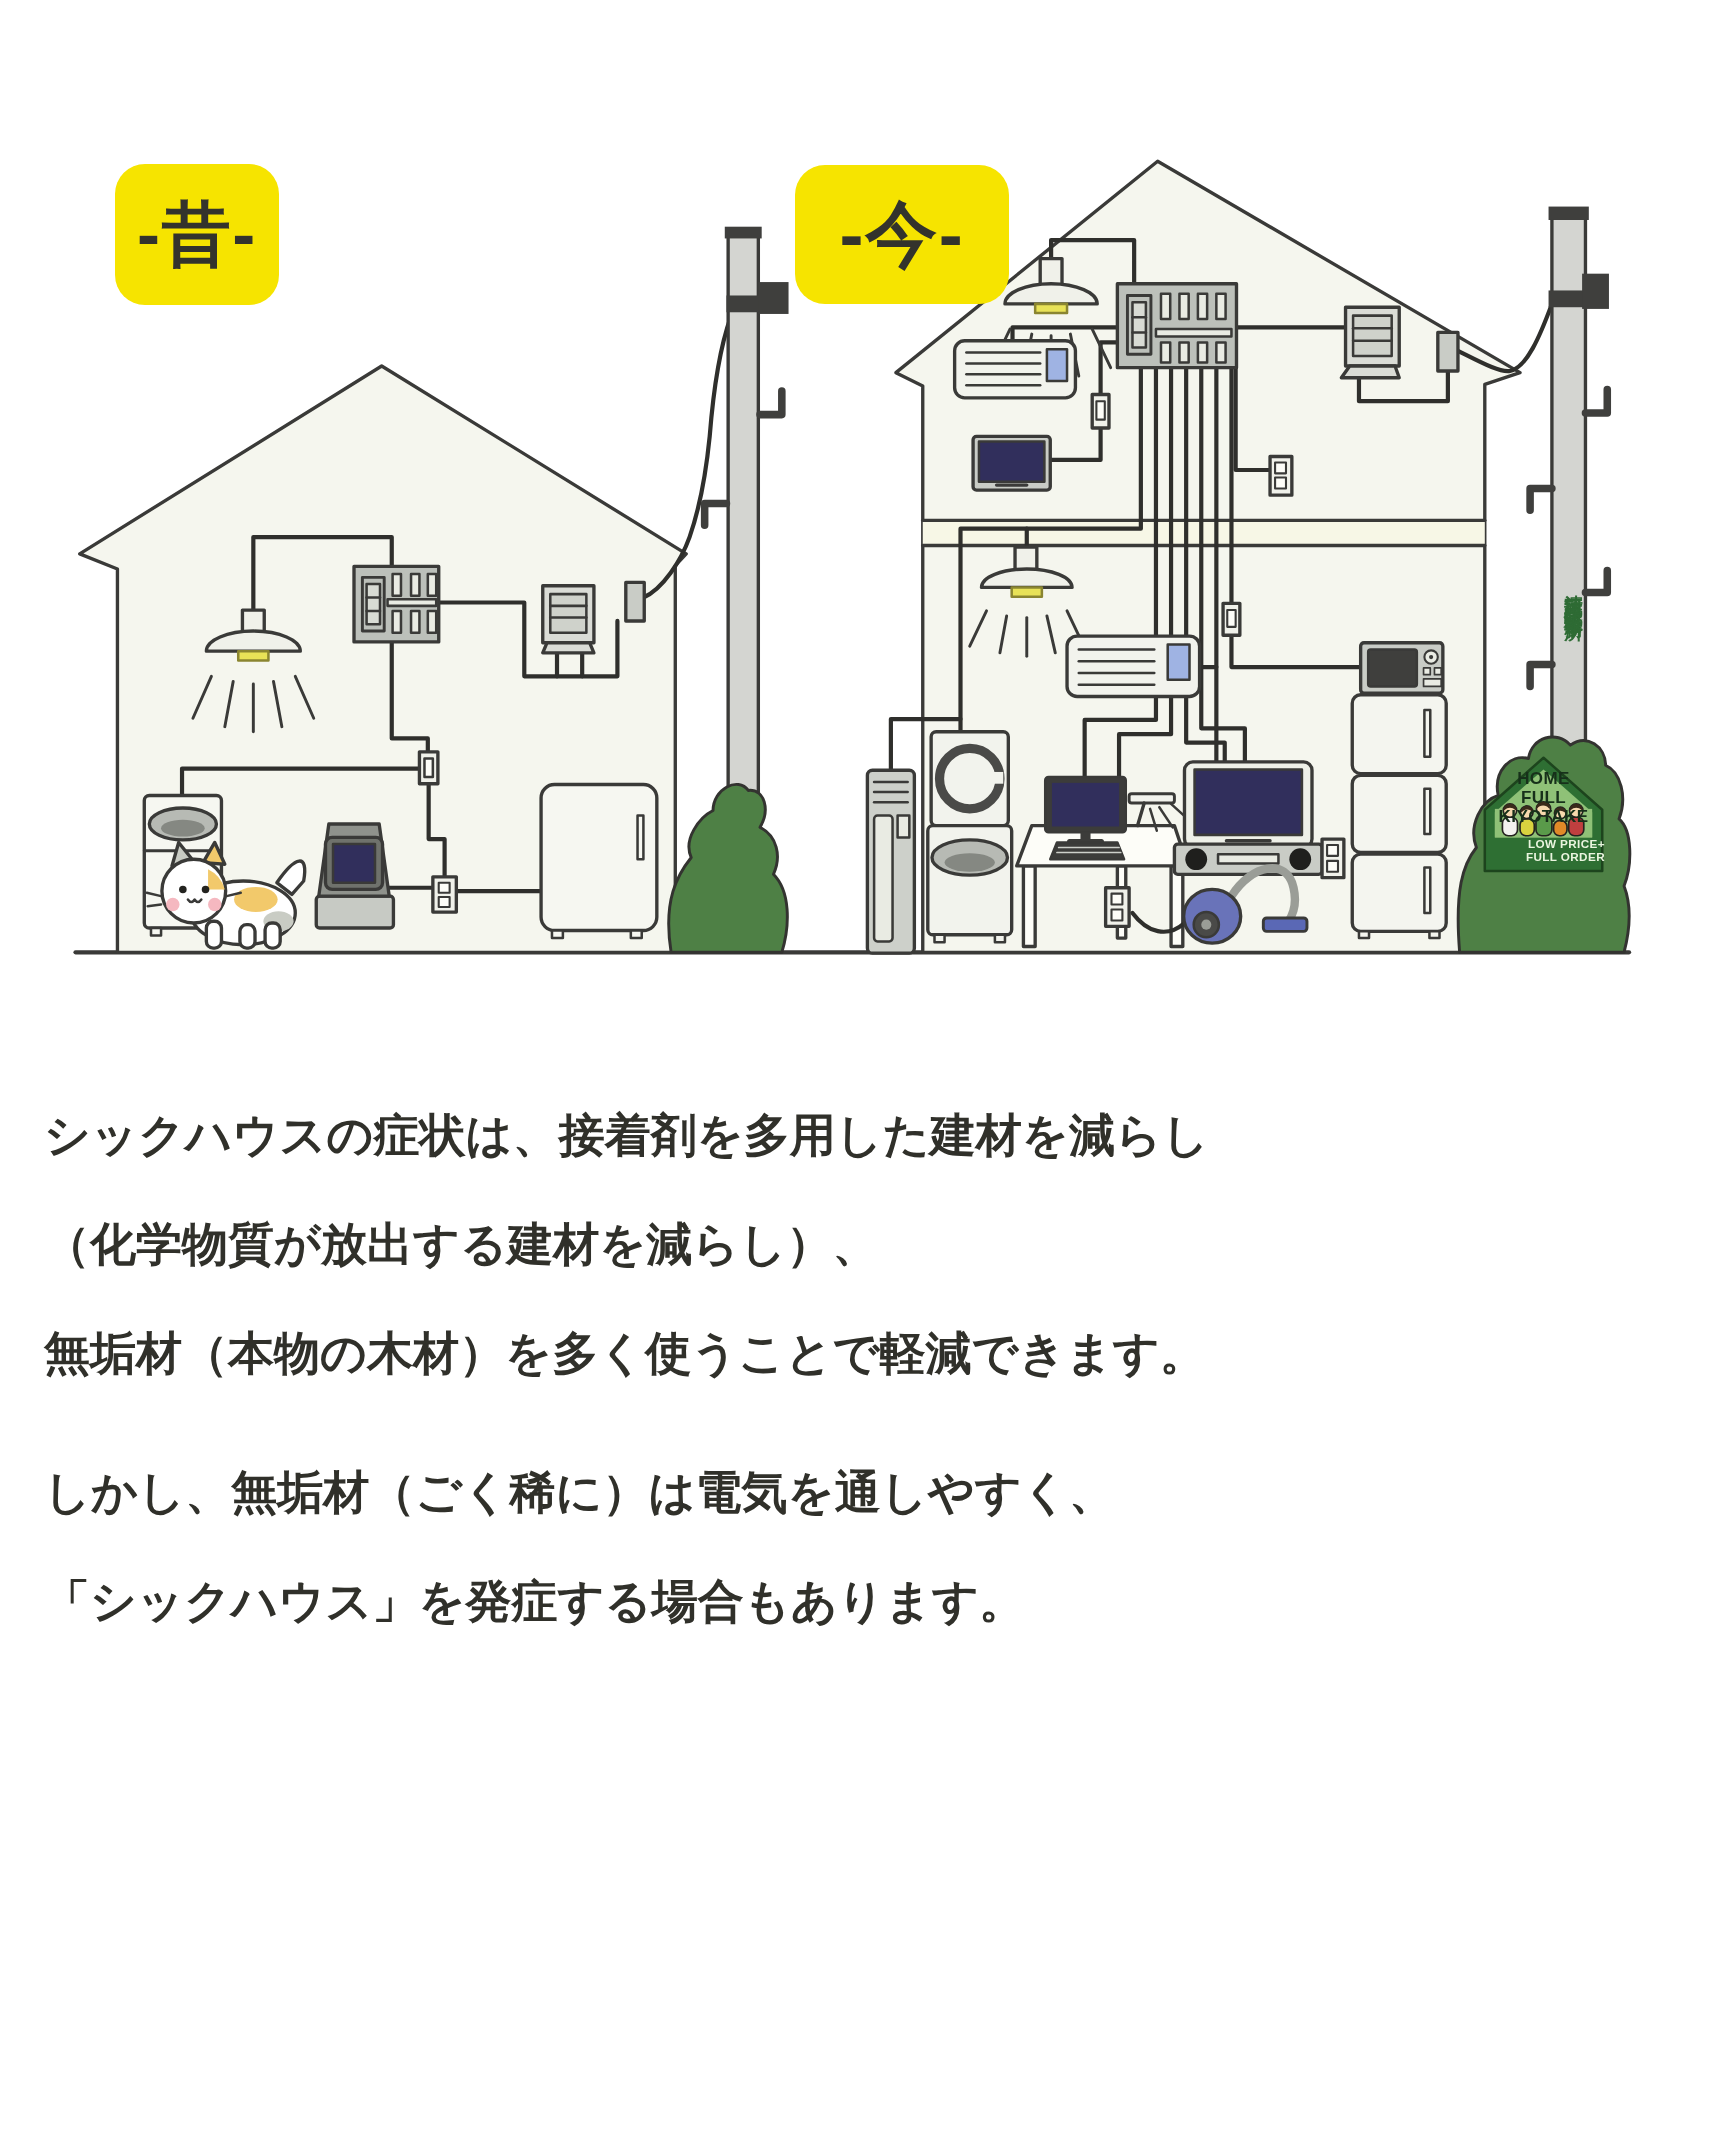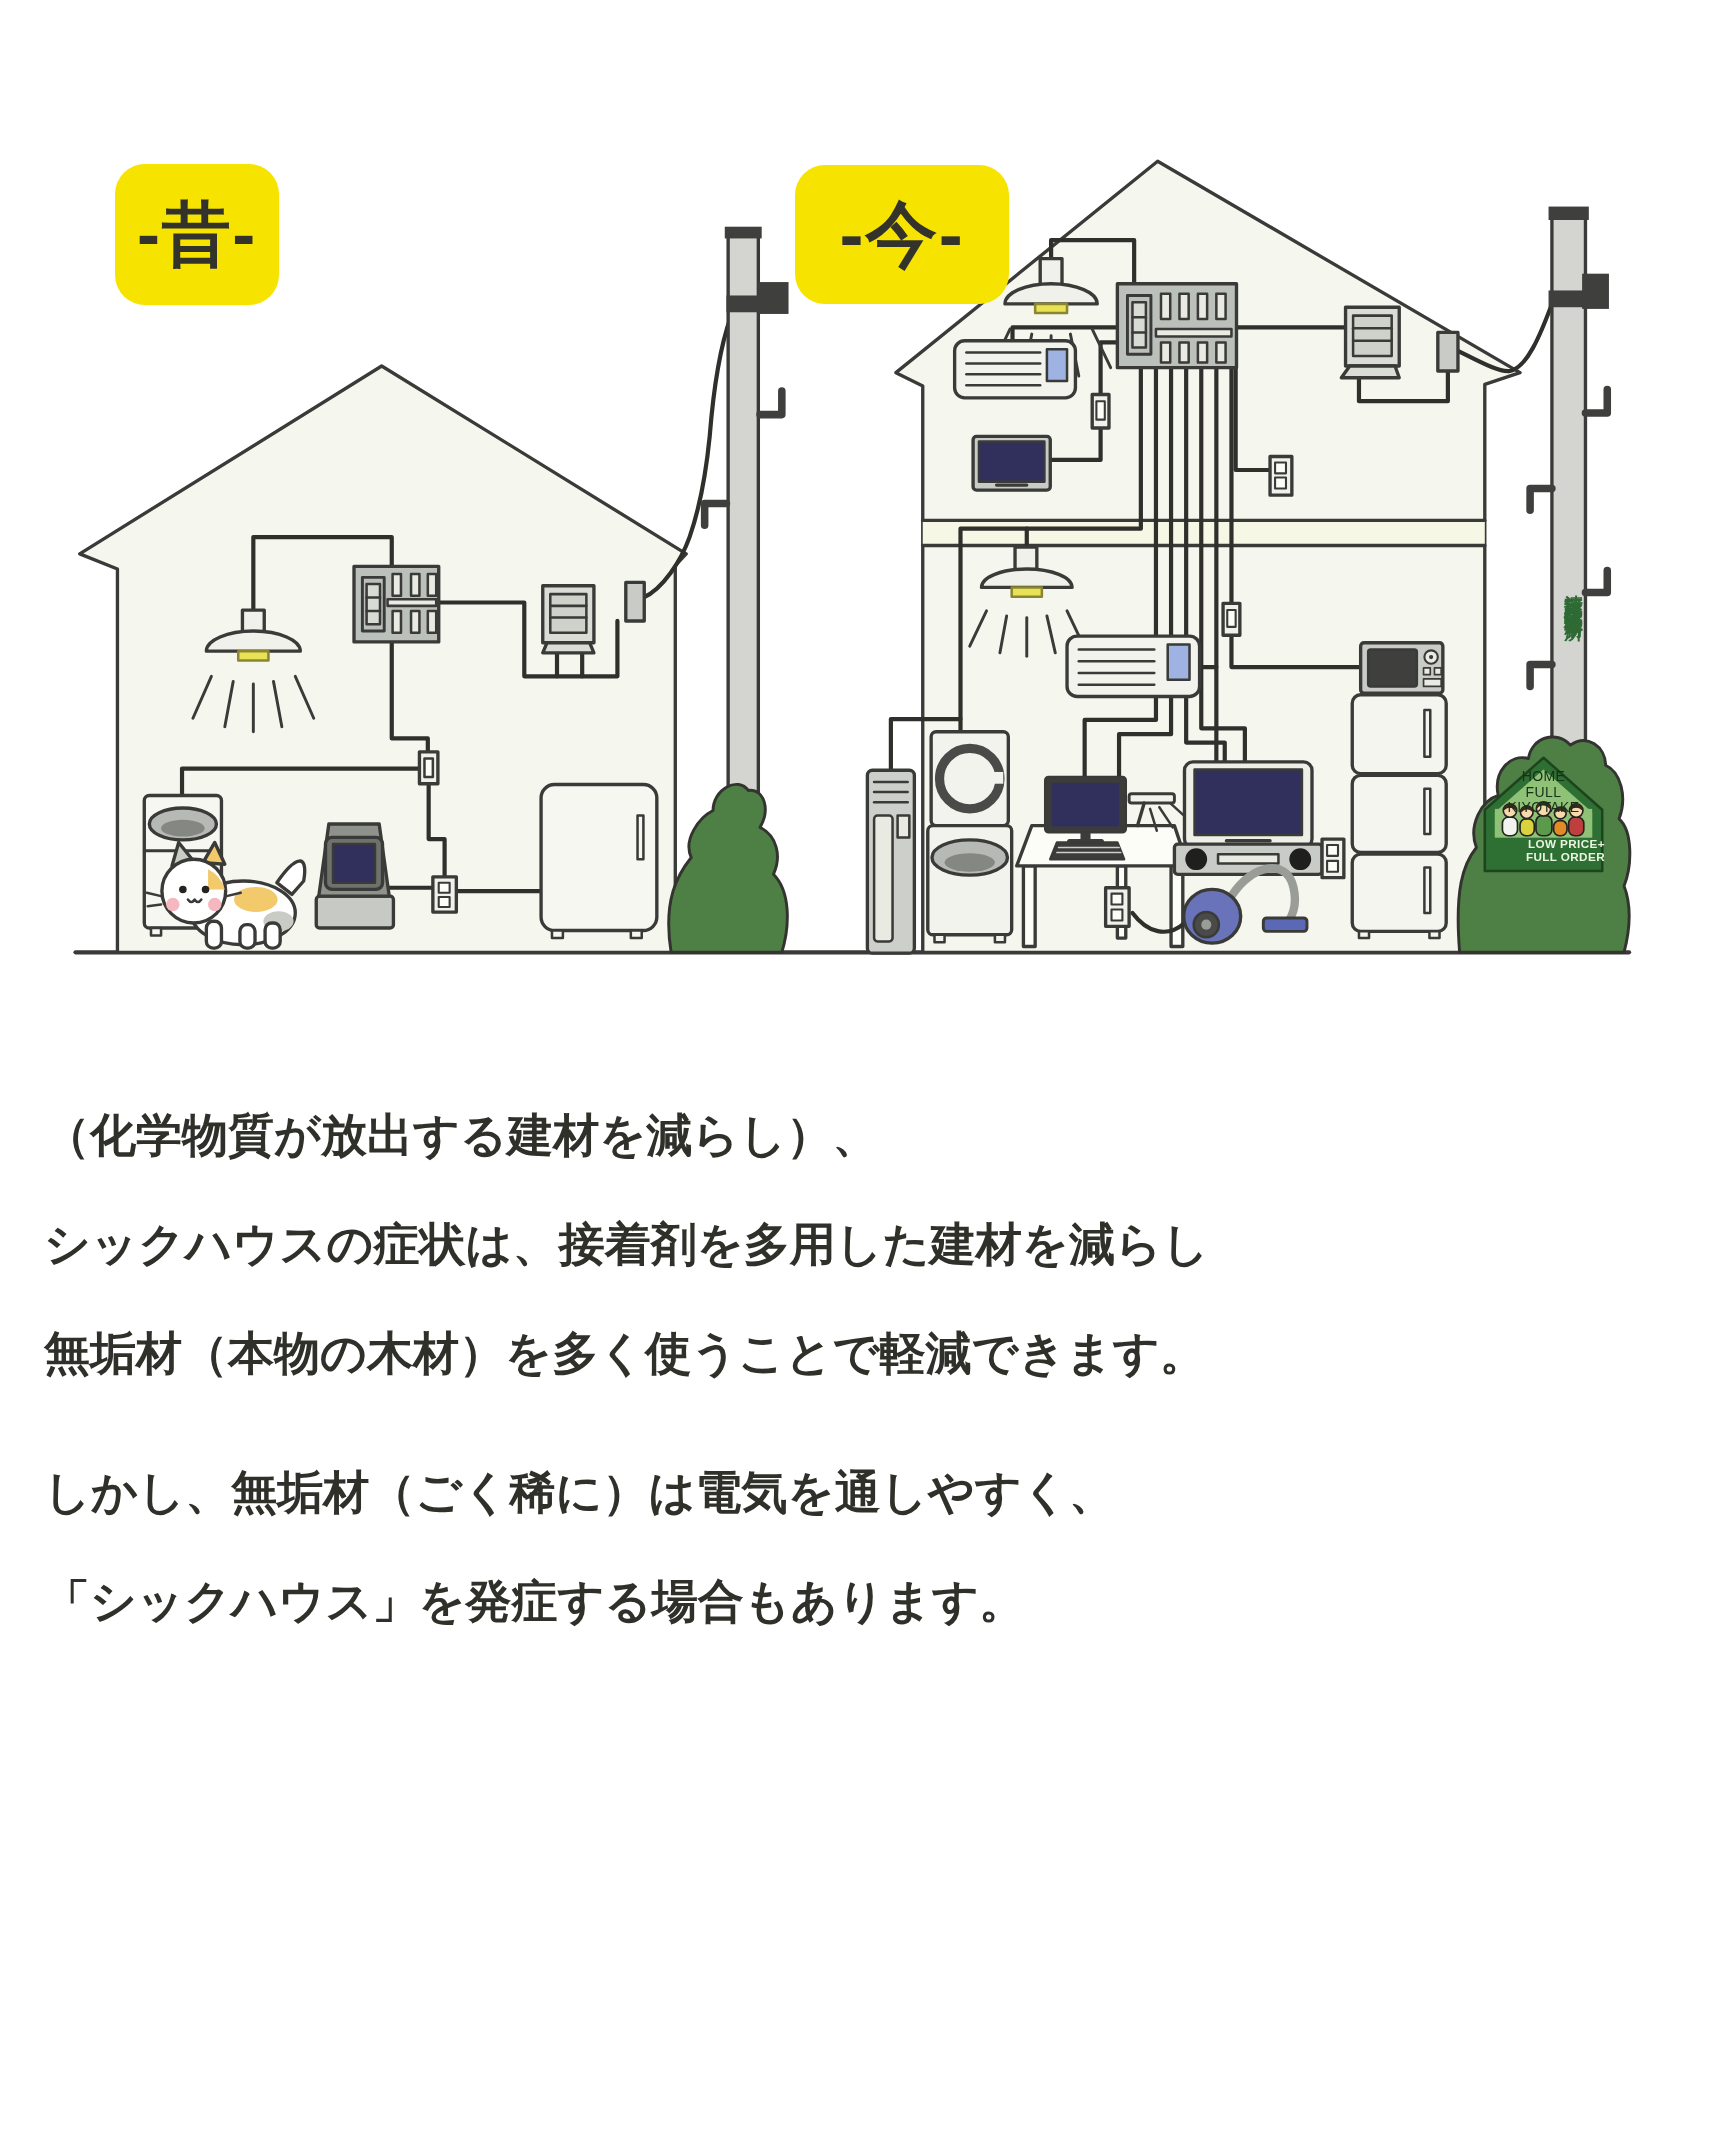--- a/index.html
+++ b/index.html
@@ -6,22 +6,22 @@
   body{width:1718px;height:2148px;font-family:"Liberation Sans",sans-serif;}
   .stage{position:relative;width:1718px;height:2148px;overflow:hidden;background:#ffffff;}
   svg{position:absolute;left:0;top:0;}
   .tag{position:absolute;background:#F6E400;border-radius:30px;display:flex;align-items:center;justify-content:center;
        font-weight:bold;color:#33332C;letter-spacing:1.7px;}
   .tag-past{left:115px;top:164px;width:164px;height:141px;font-size:69px;}
   .tag-now{left:795px;top:165px;width:214px;height:139px;font-size:72px;}
   .pole-text{position:absolute;left:1551px;top:460px;width:35px;height:269px;
        writing-mode:vertical-rl;text-orientation:upright;font-weight:bold;font-size:18.5px;letter-spacing:2.5px;
        color:#2E6B34;text-align:center;}
-  .sign-title{position:absolute;left:1485px;top:769px;width:117px;text-align:center;font-weight:normal;
-       font-size:14px;line-height:1.12;color:#17301A;letter-spacing:0.4px;}
+  .sign-title{position:absolute;left:1485px;top:769px;width:117px;text-align:center;font-weight:bold;
+       font-size:17px;line-height:1.12;color:#17301A;letter-spacing:0.4px;}
   .sign-sub{position:absolute;left:1484px;top:838px;width:121px;text-align:right;font-weight:bold;
        font-size:11.7px;line-height:1.1;color:#EAF5DF;letter-spacing:0.4px;}
   .copy{position:absolute;left:44px;top:1081px;width:1653px;color:#30302A;font-weight:bold;font-size:46px;}
   .copy .para{margin-bottom:30px;}
   .copy .line{line-height:109px;white-space:nowrap;}
 </style>
 </head>
 <body>
 
 <div class="stage">
@@ -438,22 +438,22 @@
   <div>FULL</div>
   <div>KIYOTAKE</div>
 </div>
 <div class="sign-sub">
   <div>LOW PRICE+</div>
   <div>FULL ORDER</div>
 </div>
 
 <div class="copy">
   <div class="para">
+    <div class="line">シックハウスの症状は、接着剤を多用した建材を減らし</div>
     <div class="line">（化学物質が放出する建材を減らし）、</div>
-    <div class="line">シックハウスの症状は、接着剤を多用した建材を減らし</div>
     <div class="line">無垢材（本物の木材）を多く使うことで軽減できます。</div>
   </div>
   <div class="para">
     <div class="line">しかし、無垢材（ごく稀に）は電気を通しやすく、</div>
     <div class="line">「シックハウス」を発症する場合もあります。</div>
   </div>
   <div class="para">
   </div>
 </div>
 

